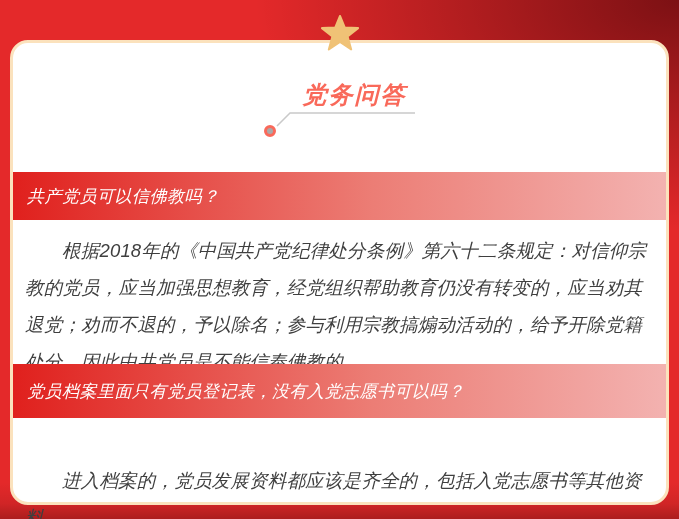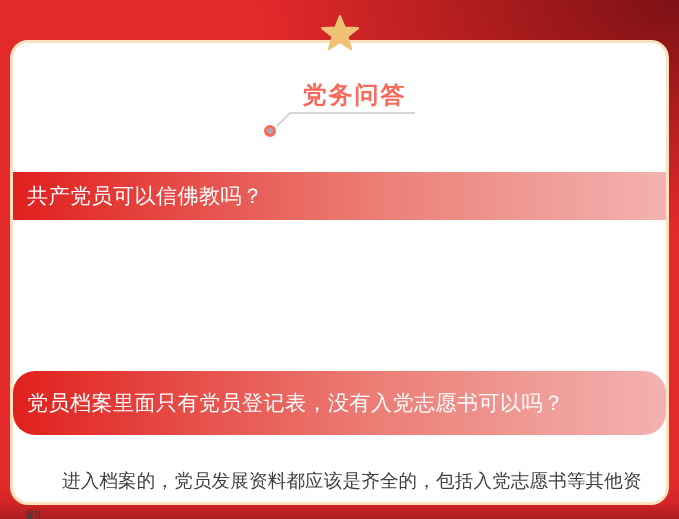--- a/index.html
+++ b/index.html
@@ -8,20 +8,21 @@
 
   .page {
     position: relative;
     width: 679px;
     height: 519px;
     overflow: hidden;
     background:
       radial-gradient(120% 85% at 100% 0%, rgba(55,0,5,0.60) 0%, rgba(55,0,5,0.25) 30%, rgba(55,0,5,0) 52%),
       linear-gradient(to top, rgba(40,0,0,0.30) 0%, rgba(40,0,0,0.10) 3%, rgba(40,0,0,0) 7%),
       #e4292a;
+    font-style: italic;
   }
 
   .card {
     position: absolute;
     left: 10px;
     top: 40px;
     width: 659px;
     height: 465px;
     background: #ffffff;
     border: 3px solid #fbe2bd;
@@ -55,28 +56,28 @@
     top: 60px;
   }
 
   .q-band {
     position: absolute;
     left: 0;
     right: 0;
     height: 48px;
     background: linear-gradient(90deg, #e0201d 0%, #ec7d75 55%, #f3b2b0 100%);
     color: #ffffff;
-    font-size: 21px;
+    font-size: 17px;
     letter-spacing: 0.5px;
     display: flex;
     align-items: center;
     padding: 0 14px;
   }
   .q1 { top: 129px; }
-  .q2 { top: 328px; height: 64px; border-radius: 22px; }
+  .q2 { top: 321px; height: 54px; }
 
   .answer {
     position: absolute;
     left: 12px;
     right: 12px;
     margin: 0;
     font-size: 18.5px;
     line-height: 37px;
     letter-spacing: 0.2px;
     color: #3f3f3f;
@@ -100,20 +101,21 @@
 
     <svg class="title-deco" width="180" height="40" viewBox="0 0 180 40">
       <polyline points="162,10 37,10 24,23" fill="none" stroke="#c9c9c9" stroke-width="1.5"></polyline>
       <circle cx="17" cy="28" r="4.5" fill="#a9a9a9" stroke="#f9695a" stroke-width="3"></circle>
     </svg>
 
     <div class="q-band q1">
       <span>共产党员可以信佛教吗？</span>
     </div>
 
+    <p class="answer a1">根据2018年的《中国共产党纪律处分条例》第六十二条规定：对信仰宗教的党员，应当加强思想教育，经党组织帮助教育仍没有转变的，应当劝其退党；劝而不退的，予以除名；参与利用宗教搞煽动活动的，给予开除党籍处分。因此中共党员是不能信奉佛教的。</p>
 
     <div class="q-band q2">
       <span>党员档案里面只有党员登记表，没有入党志愿书可以吗？</span>
     </div>
 
     <p class="answer a2">进入档案的，党员发展资料都应该是齐全的，包括入党志愿书等其他资料。</p>
 
   </div>
 </div>
 

